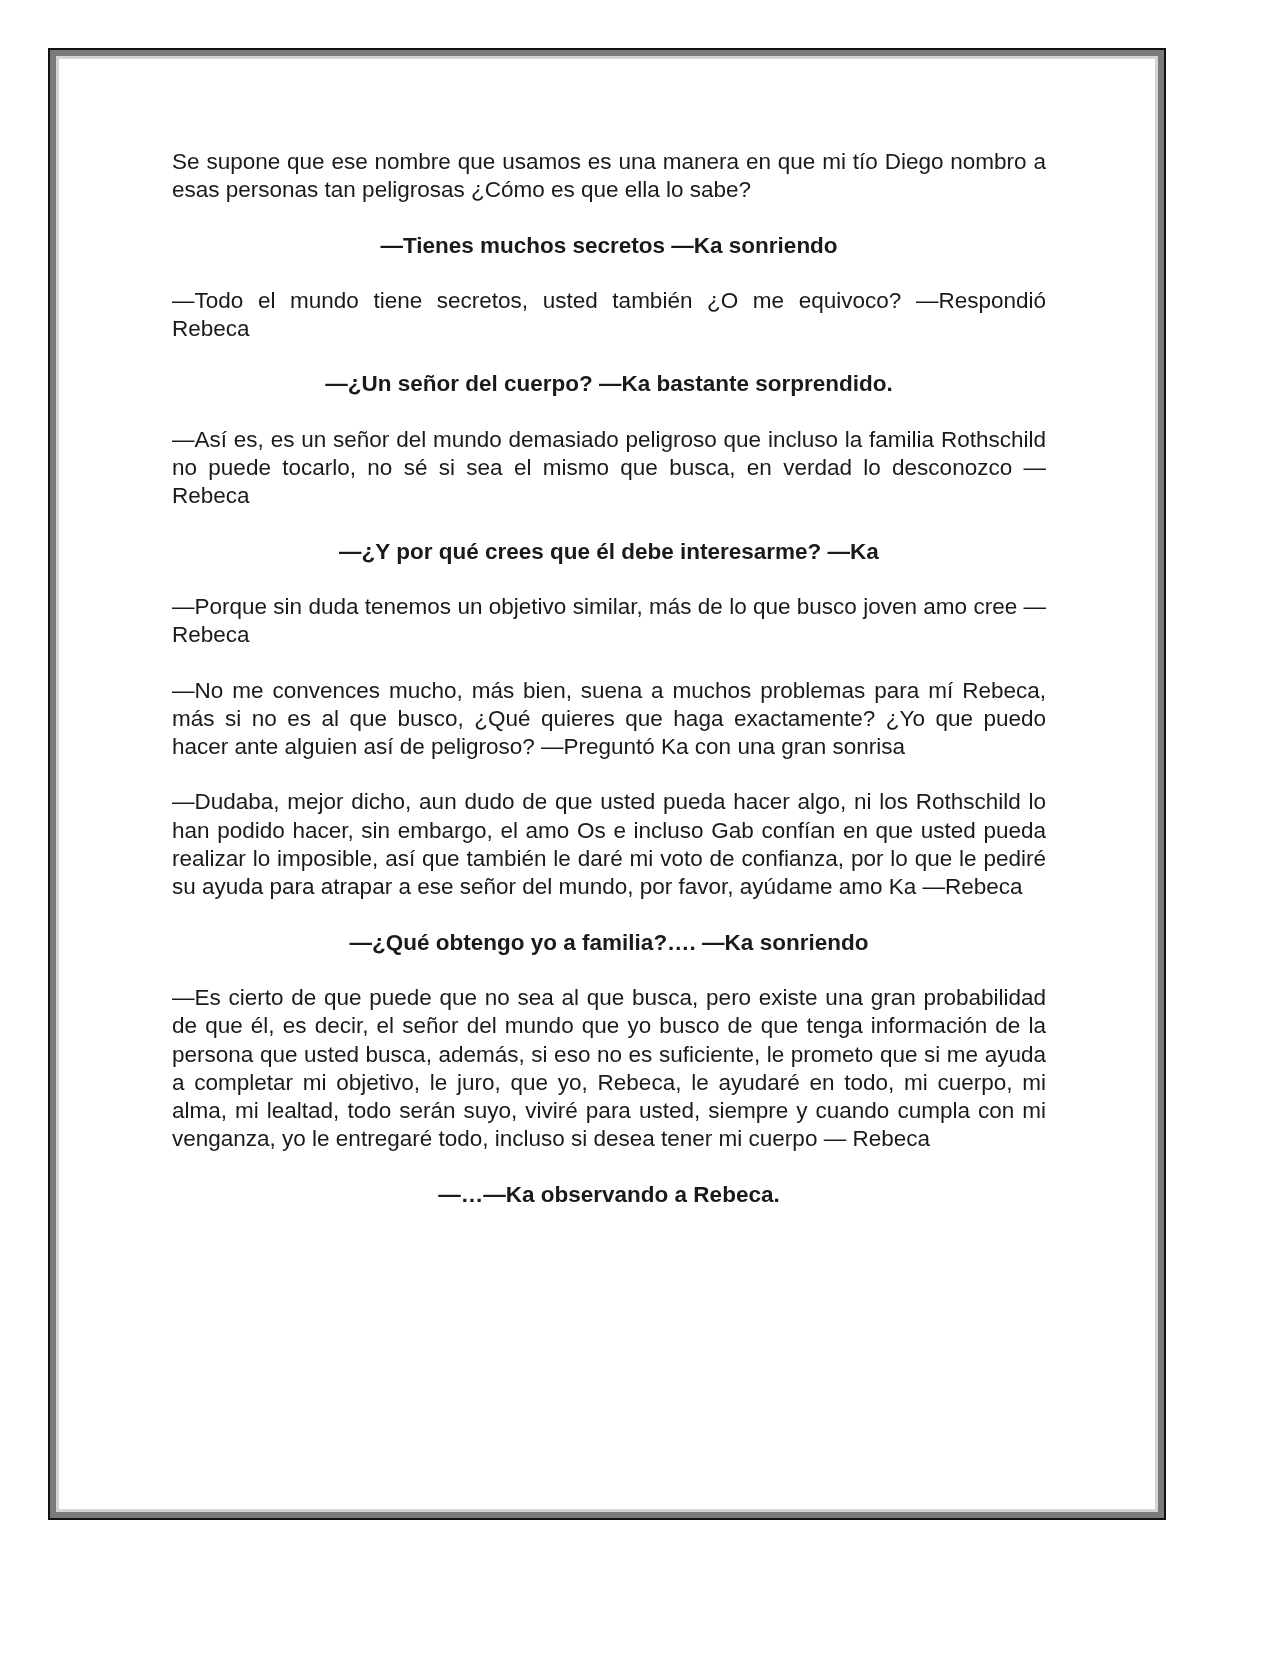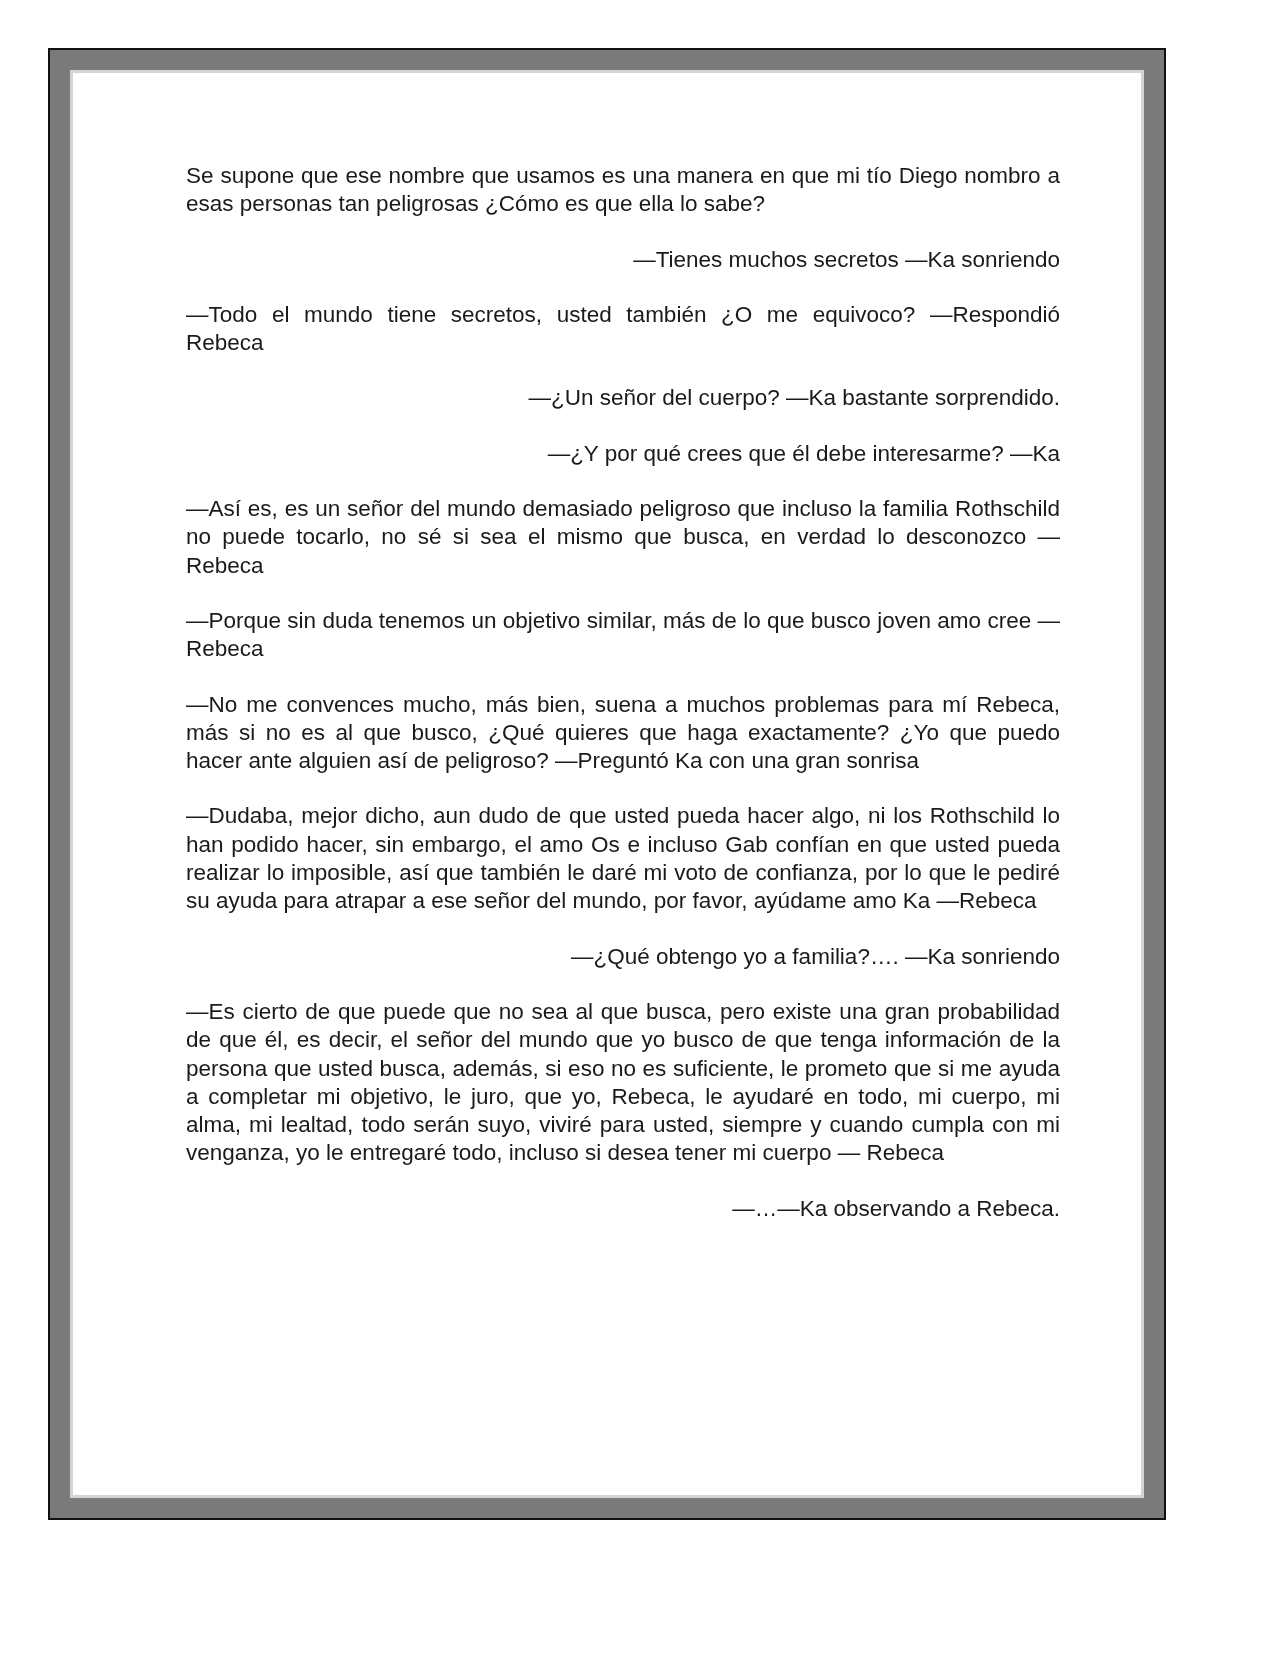--- a/index.html
+++ b/index.html
@@ -4,54 +4,54 @@
 <style>
   html, body { margin: 0; padding: 0; background: #ffffff; }
   body { width: 1280px; height: 1656px; position: relative; overflow: hidden; }
   .frame {
     position: absolute;
     left: 48px; top: 48px;
     width: 1118px; height: 1472px;
     box-sizing: border-box;
     border: 2px solid #111111;
     background: #7a7a7a;
-    padding: 20px;
+    padding: 6px;
   }
   .frame-inner {
     width: 100%; height: 100%;
     box-sizing: border-box;
     border: 3px solid #d4d4d4;
     background: #ffffff;
     position: relative;
   }
   .content {
     position: absolute;
     left: 113px; top: 89px;
     width: 874px;
     font-family: "Liberation Sans", sans-serif;
     font-size: 22.5px;
     line-height: 28.3px;
     color: #1a1a1a;
     text-align: justify;
   }
   .para { margin: 0 0 27px 0; }
-  .para.ragged { text-align: right; }
+  .para.ragged { text-align: center; font-weight: bold; }
 </style>
 </head>
 <body>
 
 <div class="frame">
   <div class="frame-inner">
     <div class="content">
       <p class="para">Se supone que ese nombre que usamos es una manera en que mi tío Diego nombro a esas personas tan peligrosas ¿Cómo es que ella lo sabe?</p>
       <p class="para ragged">—Tienes muchos secretos —Ka sonriendo</p>
       <p class="para">—Todo el mundo tiene secretos, usted también ¿O me equivoco? —Respondió Rebeca</p>
       <p class="para ragged">—¿Un señor del cuerpo? —Ka bastante sorprendido.</p>
+      <p class="para">—Así es, es un señor del mundo demasiado peligroso que incluso la familia Rothschild no puede tocarlo, no sé si sea el mismo que busca, en verdad lo desconozco —Rebeca</p>
       <p class="para ragged">—¿Y por qué crees que él debe interesarme? —Ka</p>
-      <p class="para">—Así es, es un señor del mundo demasiado peligroso que incluso la familia Rothschild no puede tocarlo, no sé si sea el mismo que busca, en verdad lo desconozco —Rebeca</p>
       <p class="para">—Porque sin duda tenemos un objetivo similar, más de lo que busco joven amo cree —Rebeca</p>
       <p class="para">—No me convences mucho, más bien, suena a muchos problemas para mí Rebeca, más si no es al que busco, ¿Qué quieres que haga exactamente? ¿Yo que puedo hacer ante alguien así de peligroso? —Preguntó Ka con una gran sonrisa</p>
       <p class="para">—Dudaba, mejor dicho, aun dudo de que usted pueda hacer algo, ni los Rothschild lo han podido hacer, sin embargo, el amo Os e incluso Gab confían en que usted pueda realizar lo imposible, así que también le daré mi voto de confianza, por lo que le pediré su ayuda para atrapar a ese señor del mundo, por favor, ayúdame amo Ka —Rebeca</p>
       <p class="para ragged">—¿Qué obtengo yo a familia?…. —Ka sonriendo</p>
       <p class="para">—Es cierto de que puede que no sea al que busca, pero existe una gran probabilidad de que él, es decir, el señor del mundo que yo busco de que tenga información de la persona que usted busca, además, si eso no es suficiente, le prometo que si me ayuda a completar mi objetivo, le juro, que yo, Rebeca, le ayudaré en todo, mi cuerpo, mi alma, mi lealtad, todo serán suyo, viviré para usted, siempre y cuando cumpla con mi venganza, yo le entregaré todo, incluso si desea tener mi cuerpo — Rebeca</p>
       <p class="para ragged">—…—Ka observando a Rebeca.</p>
     </div>
   </div>
 </div>
 

